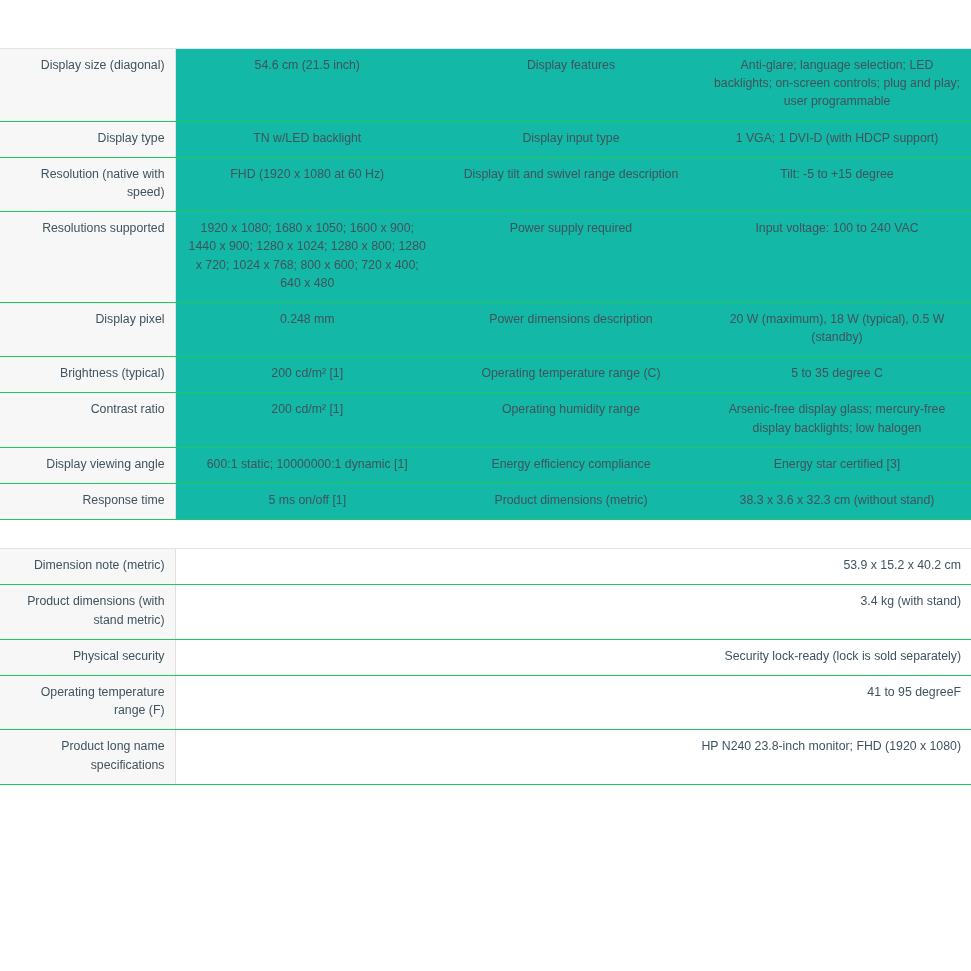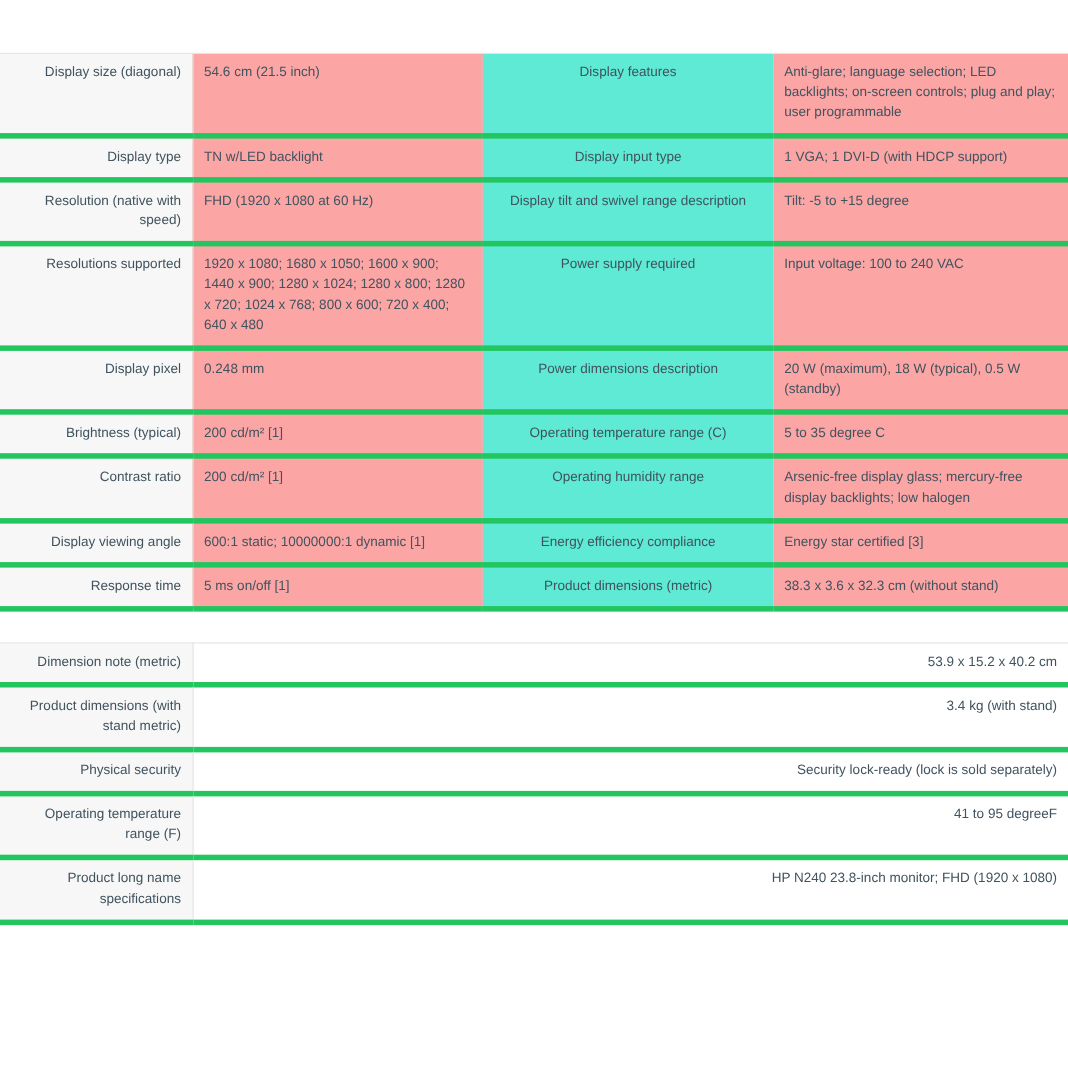--- a/index.html
+++ b/index.html
@@ -22,44 +22,45 @@
     padding-top: 48px;
   }
   table.spec {
     width: 971px;
     border-collapse: collapse;
     table-layout: fixed;
     font-size: 12.3px;
   }
   table.spec td {
     border-top: 1px solid #e3e3e3;
-    border-bottom: 5px solid #22c55e;
+    border-bottom: 1px solid #22c55e;
     padding: 7px 10px 10px 10px;
     vertical-align: top;
     line-height: 1.48;
   }
   
   table.t1 col.c1 { width: 175px; }
   table.t1 col.c2 { width: 264px; }
   table.t1 col.c3 { width: 264px; }
   table.t1 col.c4 { width: 268px; }
   
   table.t2 col.c1 { width: 175px; }
   table.t2 col.c2 { width: 796px; }
 
   td.label-left {
     background: #f7f7f7;
     text-align: right;
     border-right: 1px solid #e0e0e0;
   }
   td.value {
-    background: #fca5a5;
+    background: #14b8a6;
+    text-align: center;
   }
   td.label-mid {
-    background: #5eead4;
+    background: #14b8a6;
     text-align: center;
   }
   td.value-wide {
     background: #ffffff;
     text-align: right;
   }
   .table-gap { height: 28px; }
 </style>
 </head>
 <body>

